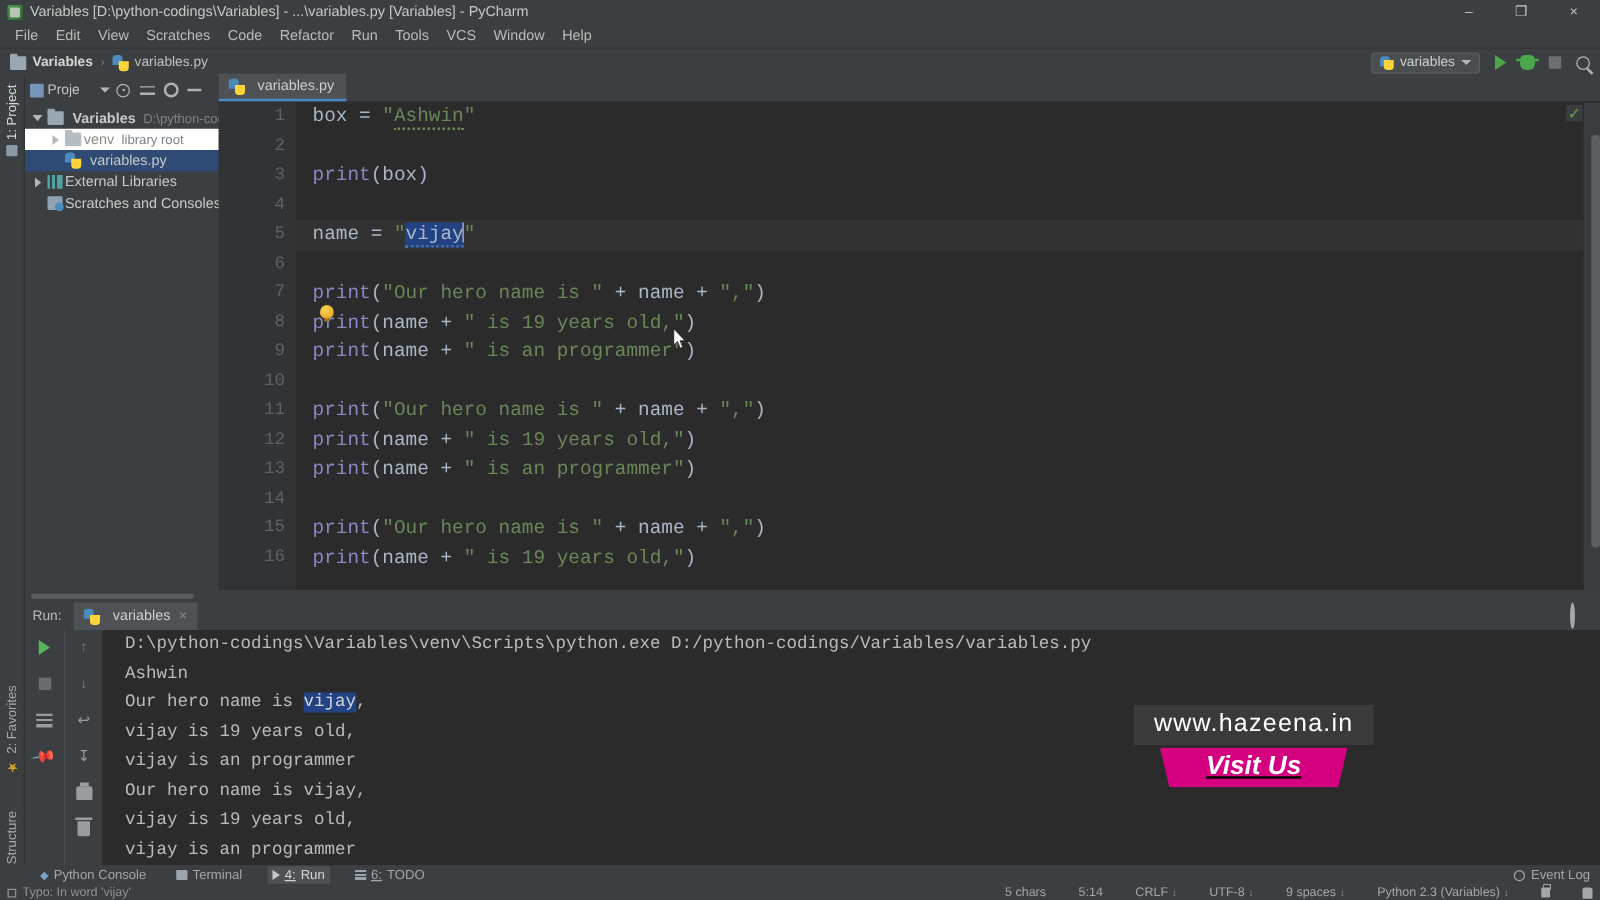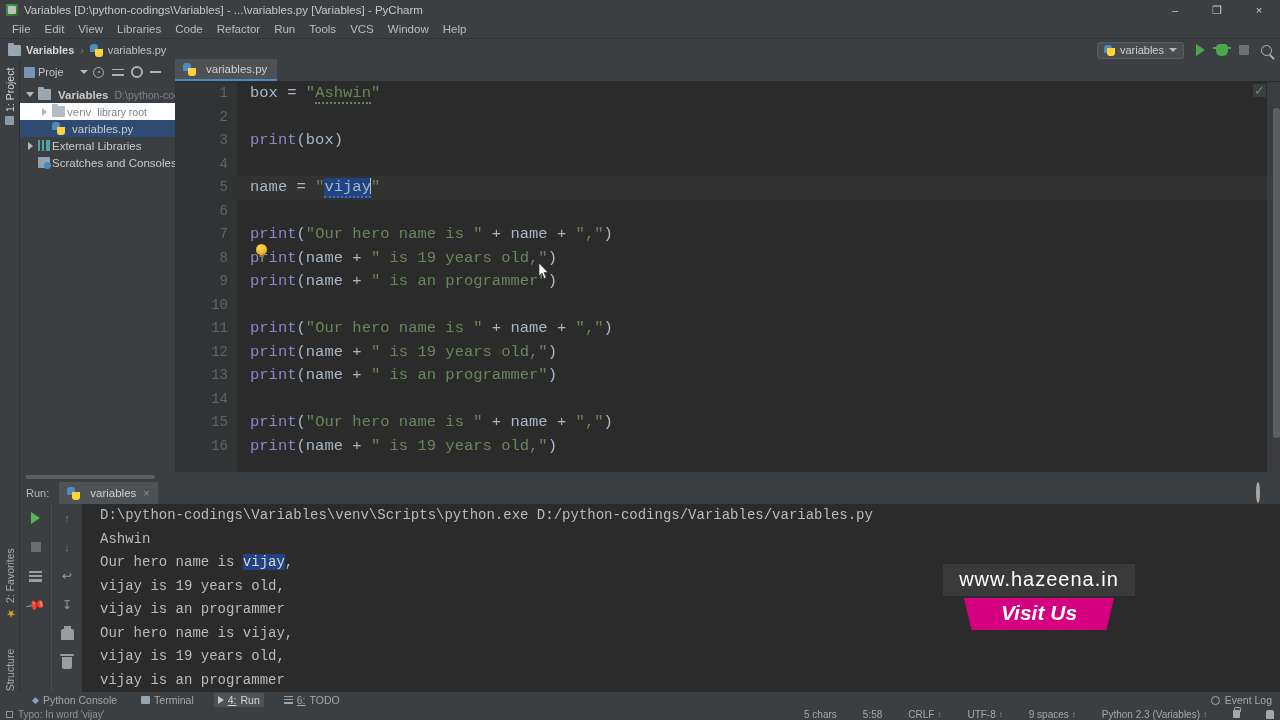--- a/index.html
+++ b/index.html
@@ -273,22 +273,23 @@
   .console {
     position: absolute; left: 62px; top: 22px; width: 1198px; height: 188px;
     background: #2b2b2b; overflow: hidden;
   }
   .con-line {
     font-family: "Liberation Mono", monospace; font-size: 14px; color: #bbbbbb;
     line-height: 23.5px; height: 23.5px; padding-left: 18px; white-space: pre;
   }
   .con-hl { background: #214283; color: #d8d8d8; }
   .watermark {
-    position: absolute; left: 828px; top: 60px; width: 258px; height: 78px;
+    position: absolute; left: 792px; top: 60px; width: 258px; height: 78px;
     text-align: center;
+    text-decoration: underline;
   }
   .wm-url {
     display: inline-block; background: #3a3a3a; color: #ffffff;
     font-family: "Liberation Sans", sans-serif; font-size: 20px; letter-spacing: 1px;
     padding: 4px 16px 5px 16px;
   }
   .wm-btn {
     margin: 2px auto 0 auto; width: 150px; background: #d4007f; color: #ffffff;
     font-size: 21px; font-weight: bold; padding: 3px 0 5px 0;
     font-style: italic;
@@ -345,21 +346,21 @@
       <div class="win-btn">–</div>
       <div class="win-btn">❐</div>
       <div class="win-btn close">×</div>
     </div>
   </div>
 
   <div class="menubar">
     <div class="menu-item">File</div>
     <div class="menu-item">Edit</div>
     <div class="menu-item">View</div>
-    <div class="menu-item">Libraries</div>
+    <div class="menu-item">Scratches</div>
     <div class="menu-item">Code</div>
     <div class="menu-item">Refactor</div>
     <div class="menu-item">Run</div>
     <div class="menu-item">Tools</div>
     <div class="menu-item">VCS</div>
     <div class="menu-item">Window</div>
     <div class="menu-item">Help</div>
   </div>
 
   <div class="navbar">
@@ -613,21 +614,21 @@
     <span>Event Log</span>
   </div>
 
   <div class="status-bar">
     <div class="status-left">
       <span class="sq-ic"></span>
       <span>Typo: In word 'vijay'</span>
     </div>
     <div class="status-right">
       <span>5 chars</span>
-      <span>5:58</span>
+      <span>5:14</span>
       <span class="st-item">
         <span>CRLF</span>
         <span class="st-sep">↕</span>
       </span>
       <span class="st-item">
         <span>UTF-8</span>
         <span class="st-sep">↕</span>
       </span>
       <span class="st-item">
         <span>9 spaces</span>

